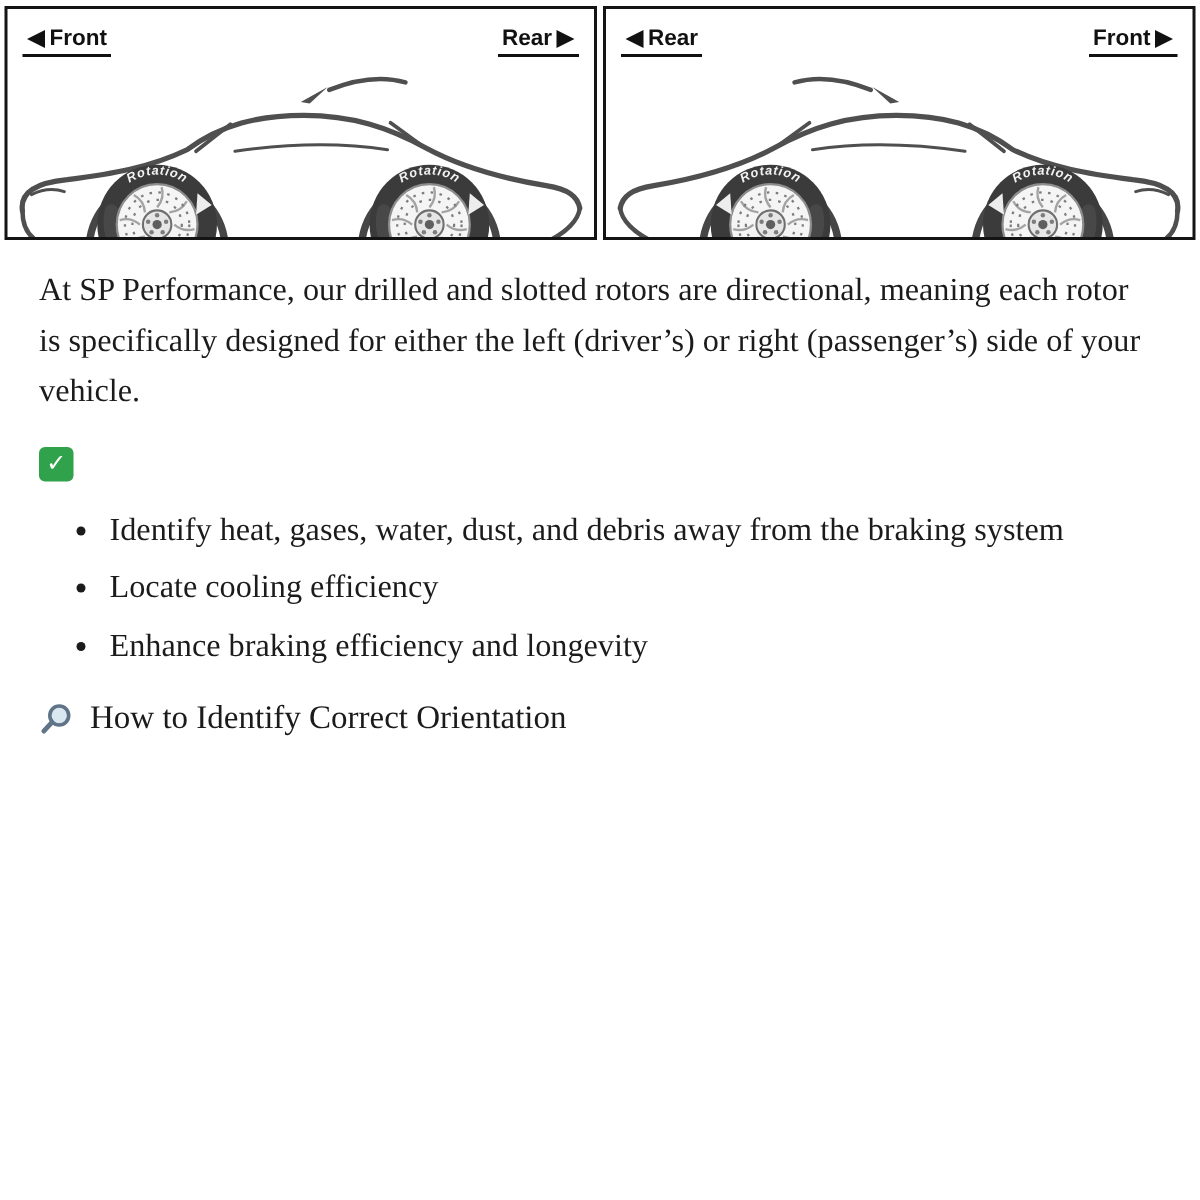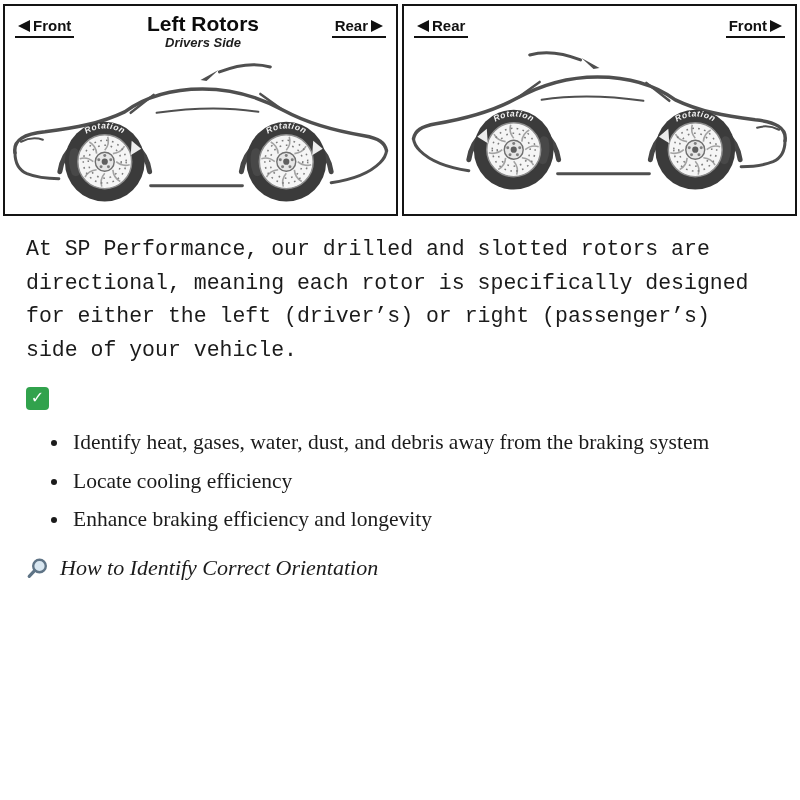--- a/index.html
+++ b/index.html
@@ -5,21 +5,21 @@
   * { margin:0; padding:0; box-sizing:border-box; }
   html,body { width:800px; height:800px; }
   body {
     background:#ffffff;
     font-family:"Liberation Serif", serif;
     color:#1b1b1b;
     overflow:hidden;
   }
   
   .diagram { display:flex; gap:4px; padding:4px 3px 0 3px; }
-  .panel { flex:1; border:2px solid #141414; background:#fff; height:212px; overflow:hidden; }
+  .panel { flex:1; border:2px solid #141414; background:#fff; height:156px; overflow:hidden; }
   .panel-header {
     display:flex; justify-content:space-between; align-items:flex-start;
     padding:7px 10px 0 10px;
     font-family:"Liberation Sans", sans-serif;
   }
   .dir-label {
     display:flex; align-items:center; gap:3px;
     font-weight:bold; font-size:15px; color:#111;
     border-bottom:2.5px solid #111; padding:0 3px 2px 3px; margin-top:4px;
   }
@@ -29,26 +29,26 @@
   .panel-title { font-weight:bold; font-size:21px; line-height:1.05; color:#0c0c0c; }
   .panel-subtitle { font-weight:bold; font-style:italic; font-size:13px; color:#1e1e1e; }
   .car-svg { display:block; width:100%; height:auto; margin-top:0; }
   .rot-text {
     font-family:"Liberation Sans", sans-serif;
     font-size:8.5px; font-weight:bold; font-style:italic;
     fill:#f2f2f2; letter-spacing:0.6px;
   }
   
   .content { padding:17px 28px 0 26px; font-size:21.5px; line-height:1.56; }
-  .intro { margin-bottom:20px;font-family:Liberation Mono, monospace; }
+  .intro { margin-bottom:20px; }
   .heading {
     display:flex; align-items:center; gap:11px;
     font-size:22px; font-weight:bold; margin:20px 0 16px 0;
   }
-  .heading.regular { font-weight:normal; margin:14px 0 20px 0;font-style:italic; }
+  .heading.regular { font-weight:normal; margin:14px 0 20px 0; }
   .lead { margin-bottom:4px; }
   ul { margin:8px 0 6px 0; padding-left:44px; list-style-type:disc; }
   li { margin-bottom:5px; padding-left:3px; }
   ul.spaced li { margin-bottom:9px; }
   .check-icon {
     flex:0 0 auto; width:23px; height:23px; border-radius:4px;
     background:#31a24c; color:#fff;
     display:inline-flex; align-items:center; justify-content:center;
     font-family:"DejaVu Sans", sans-serif; font-size:16px; font-weight:bold;
   }
@@ -59,24 +59,20 @@
 
 <div class="page">
 
   <div class="diagram">
 
     <div class="panel">
       <div class="panel-header">
         <div class="dir-label">
           <span class="tri-left"></span>
           <span>Front</span>
-        </div>
-        <div class="panel-titles">
-          <div class="panel-title">Left Rotors</div>
-          <div class="panel-subtitle">Drivers Side</div>
         </div>
         <div class="dir-label">
           <span>Rear</span>
           <span class="tri-right"></span>
         </div>
       </div>
 
       <svg class="car-svg" viewBox="0 0 392 162">
         <defs>
           <g id="rotor-def">

